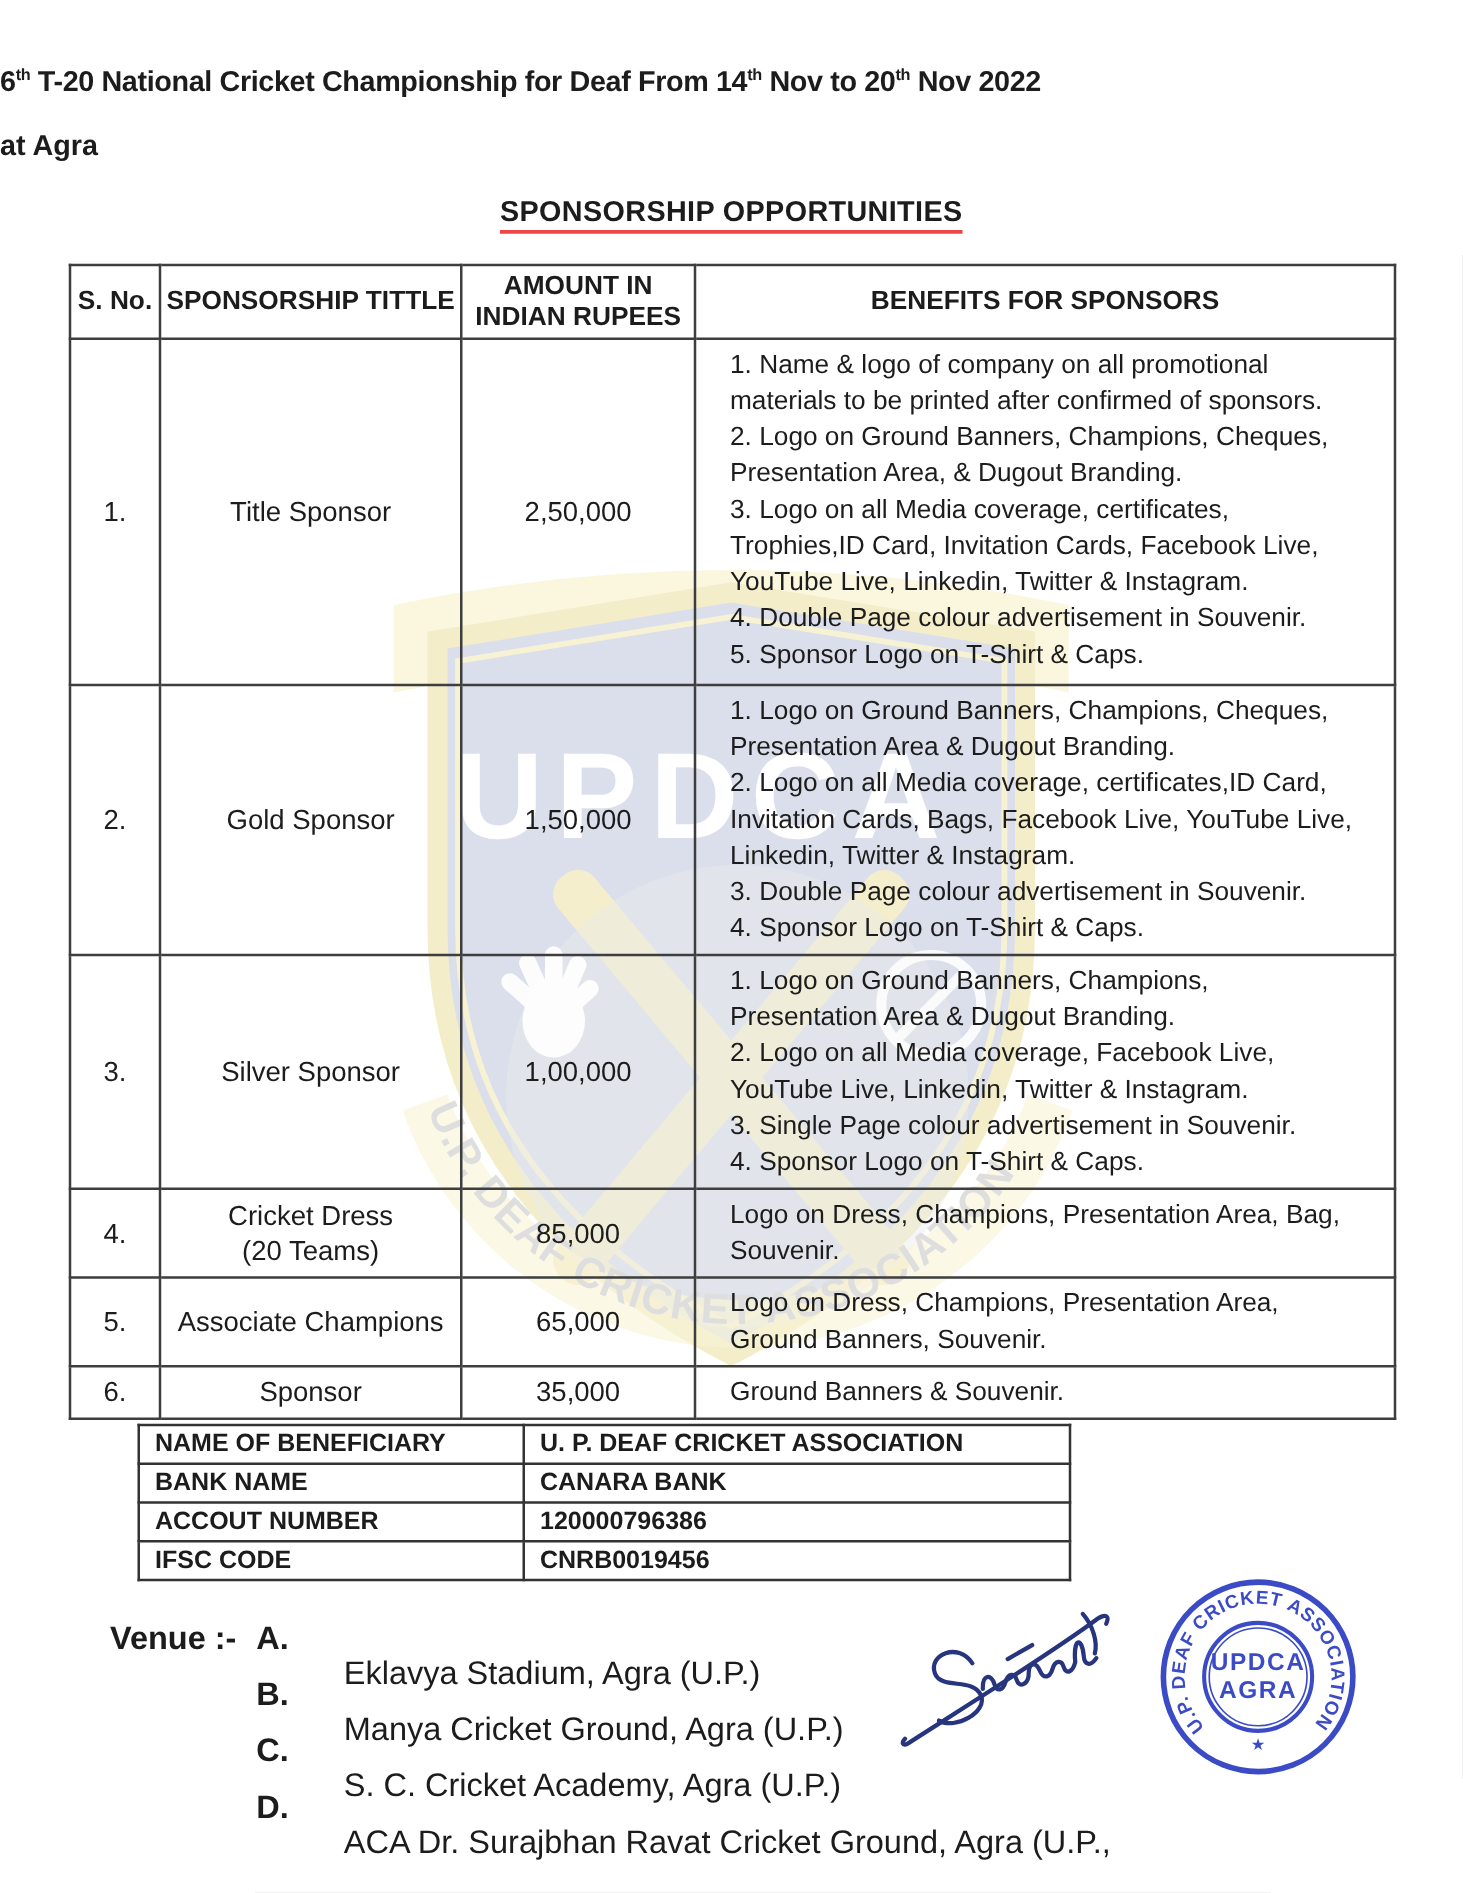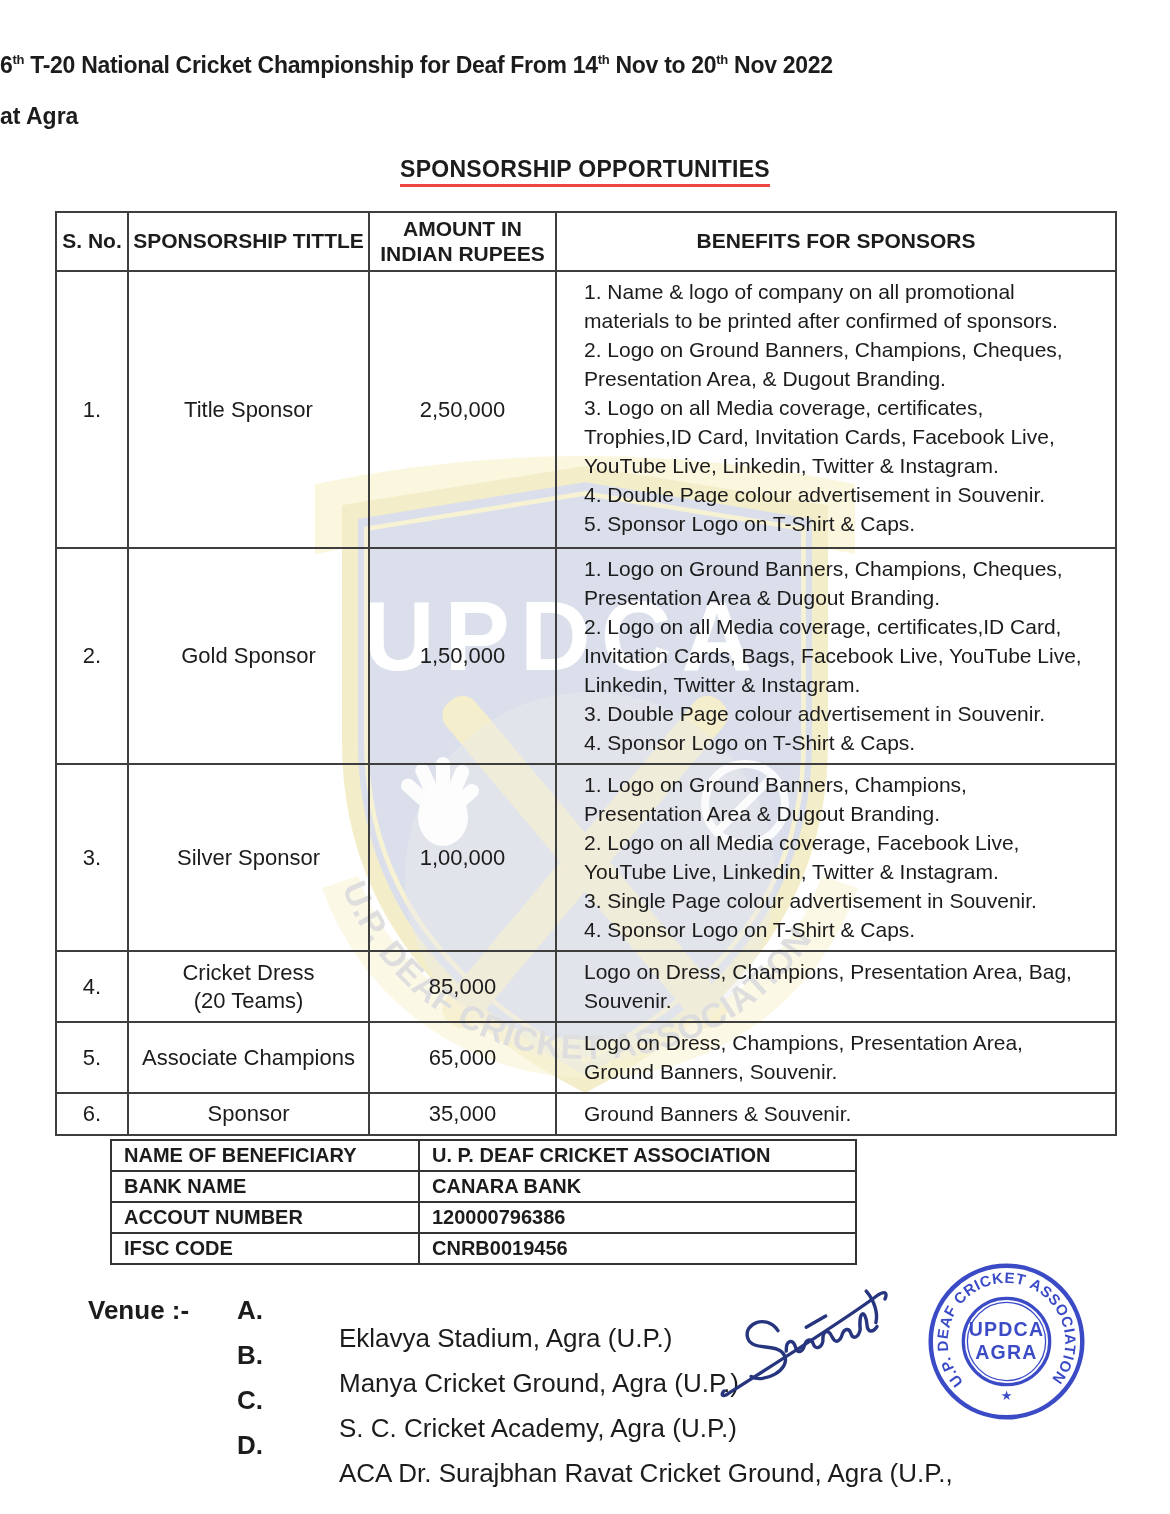--- a/index.html
+++ b/index.html
@@ -50,21 +50,21 @@
   
   table.bank { position:absolute; left:62px; top:1139px; z-index:1;
     border-collapse:collapse; table-layout:fixed; width:745px;margin-left:48px; }
   table.bank td {
     border:2px solid #333; font-weight:bold; font-size:20px;
     height:27px; padding:1px 10px 1px 12px; vertical-align:middle;
   }
 
   
   .venue { position:absolute; left:88px; top:1295px; z-index:1; }
-  .venue-row { display:flex; height:45px; align-items:flex-start;gap:32px; }
+  .venue-row { display:flex; height:45px; align-items:flex-start; }
   .venue-label { width:117px; font-size:26px; font-weight:bold; }
   .venue-letter { width:70px; font-size:26px; font-weight:bold; }
   .venue-text { font-size:26px; white-space:nowrap;margin-top:28px; }
 
   
   .signature { position:absolute; left:720px; top:1258px; z-index:2; }
   .stamp { position:absolute; left:925px; top:1260px; z-index:2; }
 </style>
 </head>
 <body>

